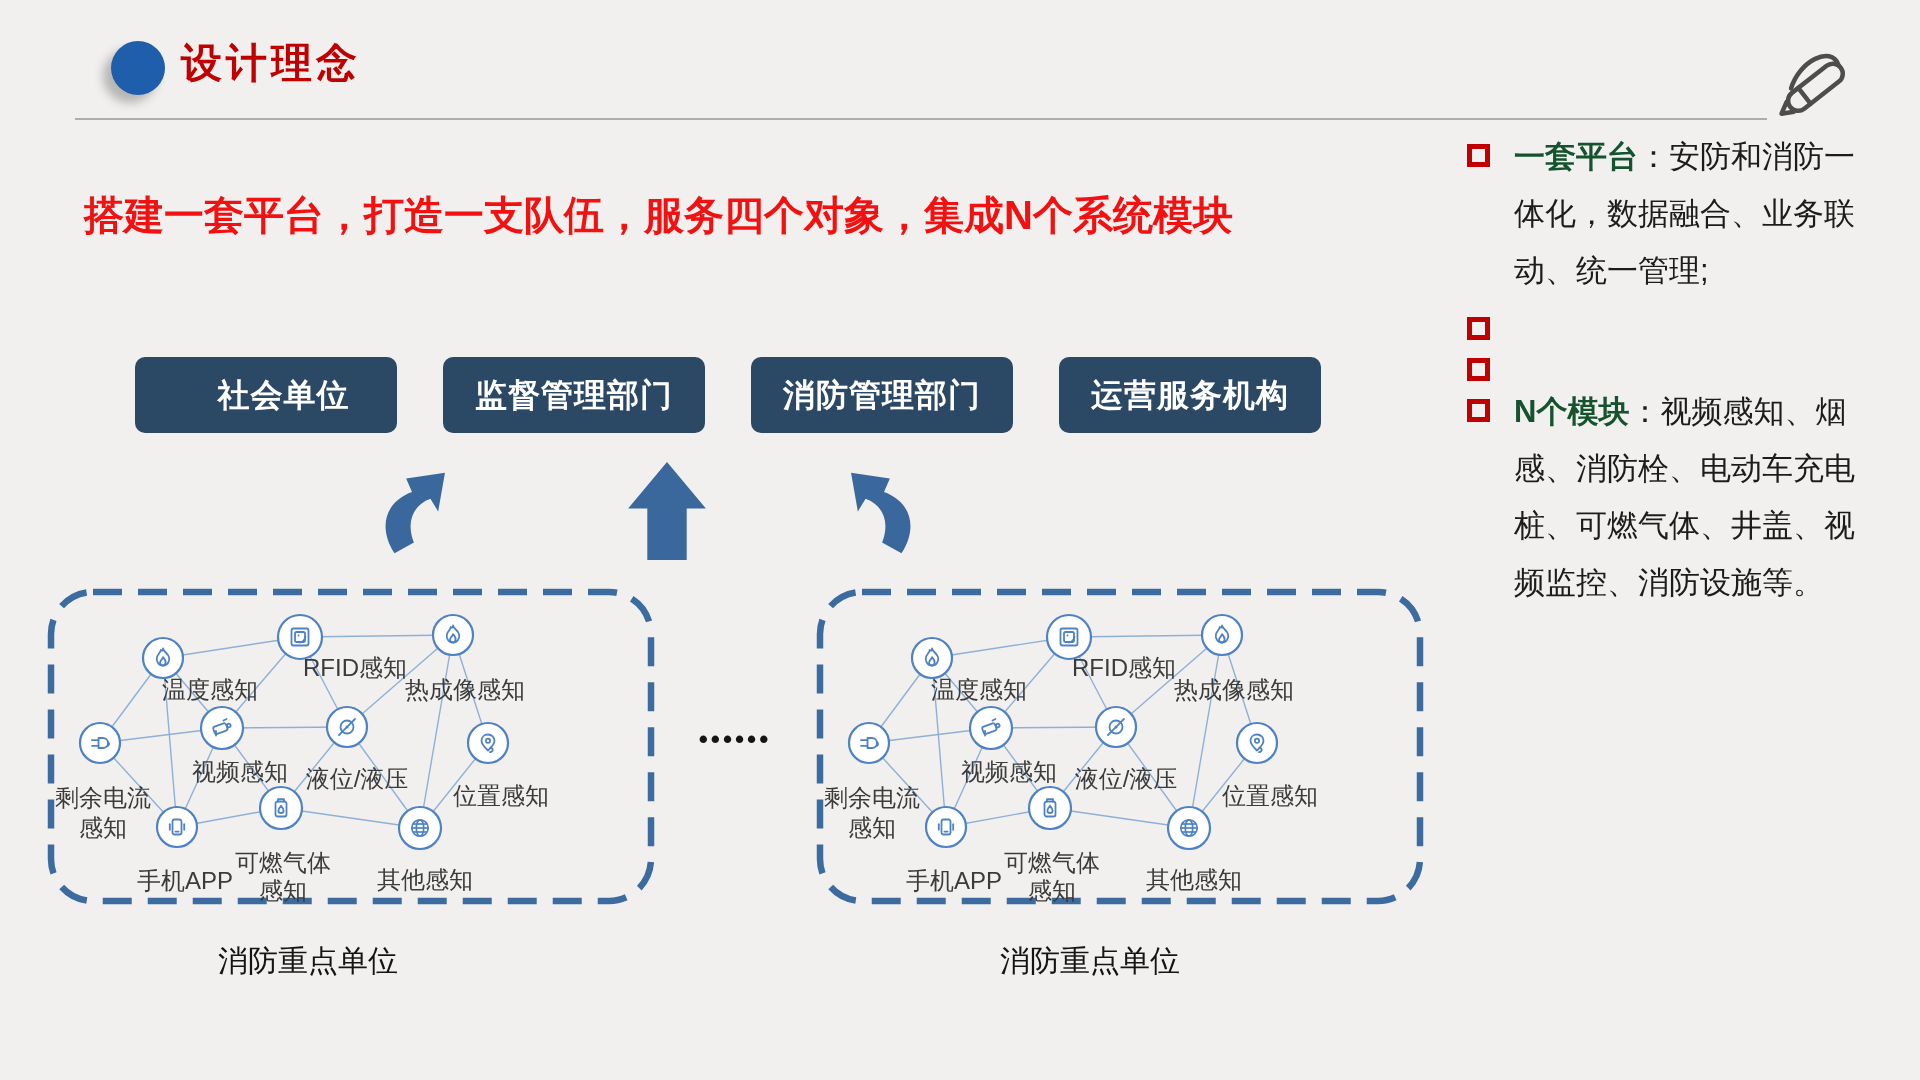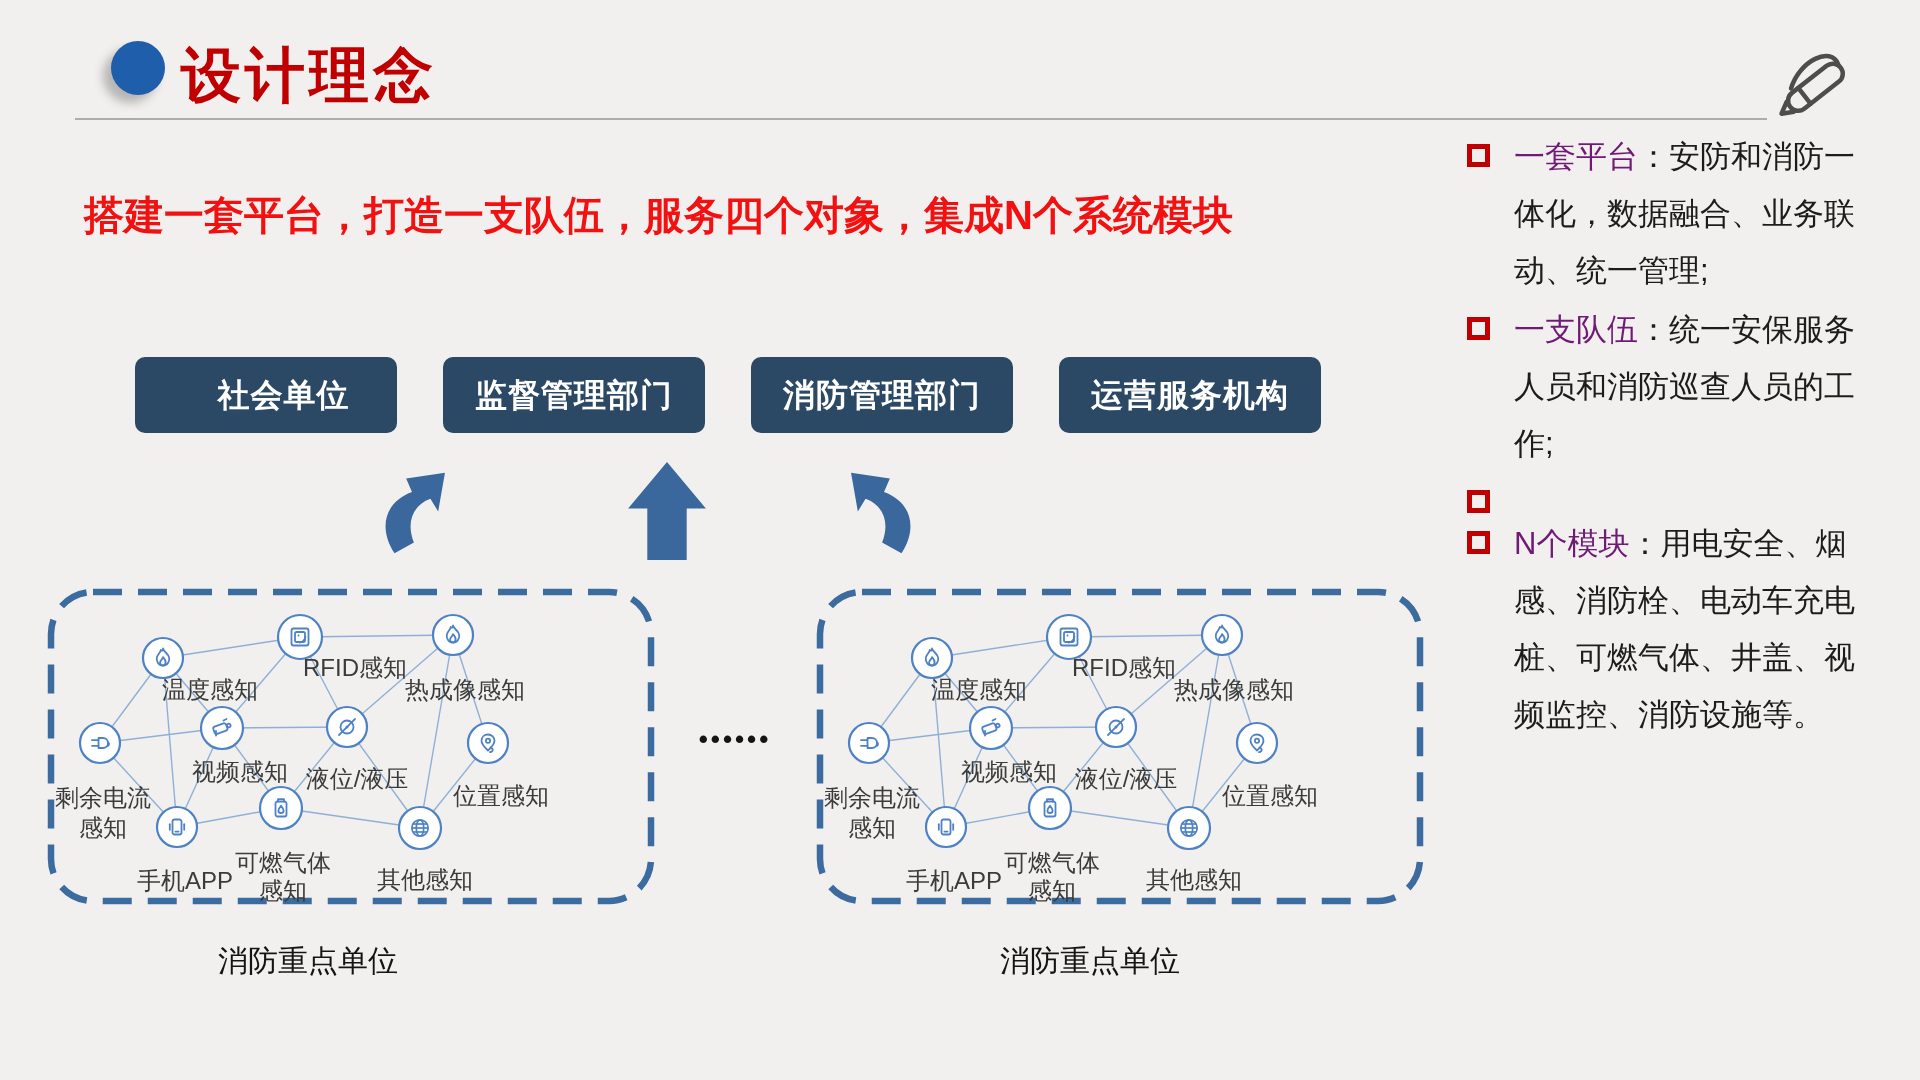--- a/index.html
+++ b/index.html
@@ -3,21 +3,21 @@
 <meta charset="utf-8">
 <style>
   * { margin:0; padding:0; box-sizing:border-box; }
   html,body { width:1920px; height:1080px; }
   body { font-family:"Liberation Sans","DejaVu Sans",sans-serif; }
   .slide { position:relative; width:1920px; height:1080px; background:#f1f0ee; overflow:hidden; }
 
   
   .header-dot { position:absolute; left:111px; top:41px; width:54px; height:54px;
     border-radius:50%; background:#1e5eaa; box-shadow:-8px 8px 10px rgba(110,110,110,.45); }
-  .page-title { position:absolute; left:181px; top:36px; font-size:60px; font-weight:bold;
+  .page-title { position:absolute; left:181px; top:36px; font-size:41px; font-weight:bold;
     color:#c00000; letter-spacing:4px; }
   .header-divider { position:absolute; left:75px; top:118px; width:1692px; height:0;
     border-top:2px solid #adadad; }
   .pen-svg { position:absolute; left:1763px; top:46px; }
 
   
   .subtitle { position:absolute; left:84px; top:188px; font-size:40px; font-weight:bold;
     color:#f21010; white-space:nowrap; }
 
   
@@ -44,21 +44,21 @@
   .unit-caption { position:absolute; top:941px; width:300px; text-align:center;
     font-size:30px; color:#141414; }
   .caption-1 { left:158px; } .caption-2 { left:940px; }
 
   
   .bullet-panel { position:absolute; left:1467px; top:128px; width:452px; }
   .bullet-item { display:flex; margin-bottom:2px; }
   .bullet-marker { flex:0 0 auto; width:23px; height:23px; border:5px solid #c00000;
     margin-top:16px; margin-right:24px; }
   .bullet-text { width:360px; font-size:31px; line-height:57px; color:#1c1c1c; }
-  .bullet-kw { color:#701a75; font-weight:normal; }
+  .bullet-kw { color:#14532d; font-weight:bold; }
 
   svg text { user-select:none; }
 </style>
 </head>
 <body>
 
 <svg width="0" height="0" style="position:absolute" aria-hidden="true">
   <defs>
     <g id="i-flame" fill="none" stroke="#4e82c4" stroke-width="1.8" stroke-linecap="round" stroke-linejoin="round">
       <path d="M0,-9.5 C1,-6 5,-4.5 6,-1 C7.2,2.8 4.5,7.5 0,7.5 C-4.5,7.5 -7.2,2.8 -6,-1 C-5.2,-3.6 -2.6,-5 -2.2,-8.2 C-1.2,-7.2 -0.2,-6.6 0,-9.5 Z"></path>
@@ -315,24 +315,23 @@
   <div class="unit-caption caption-1">消防重点单位</div>
   <div class="unit-caption caption-2">消防重点单位</div>
 
   <div class="bullet-panel">
     <div class="bullet-item">
       <span class="bullet-marker"></span>
       <div class="bullet-text"><span class="bullet-kw">一套平台</span><span>：安防和消防一体化，数据融合、业务联动、统一管理;</span></div>
     </div>
     <div class="bullet-item">
       <span class="bullet-marker"></span>
-      <div class="bullet-text"><span class="bullet-kw">一支队伍</span><span>：统一安保服务人员和消防巡查人员的工作;</span></div>
     </div>
     <div class="bullet-item">
       <span class="bullet-marker"></span>
     </div>
     <div class="bullet-item">
       <span class="bullet-marker"></span>
-      <div class="bullet-text"><span class="bullet-kw">N个模块</span><span>：用电安全、烟感、消防栓、电动车充电桩、可燃气体、井盖、视频监控、消防设施等。</span></div>
+      <div class="bullet-text"><span class="bullet-kw">N个模块</span><span>：视频感知、烟感、消防栓、电动车充电桩、可燃气体、井盖、视频监控、消防设施等。</span></div>
     </div>
   </div>
 
 </div>
 
 </body></html>

